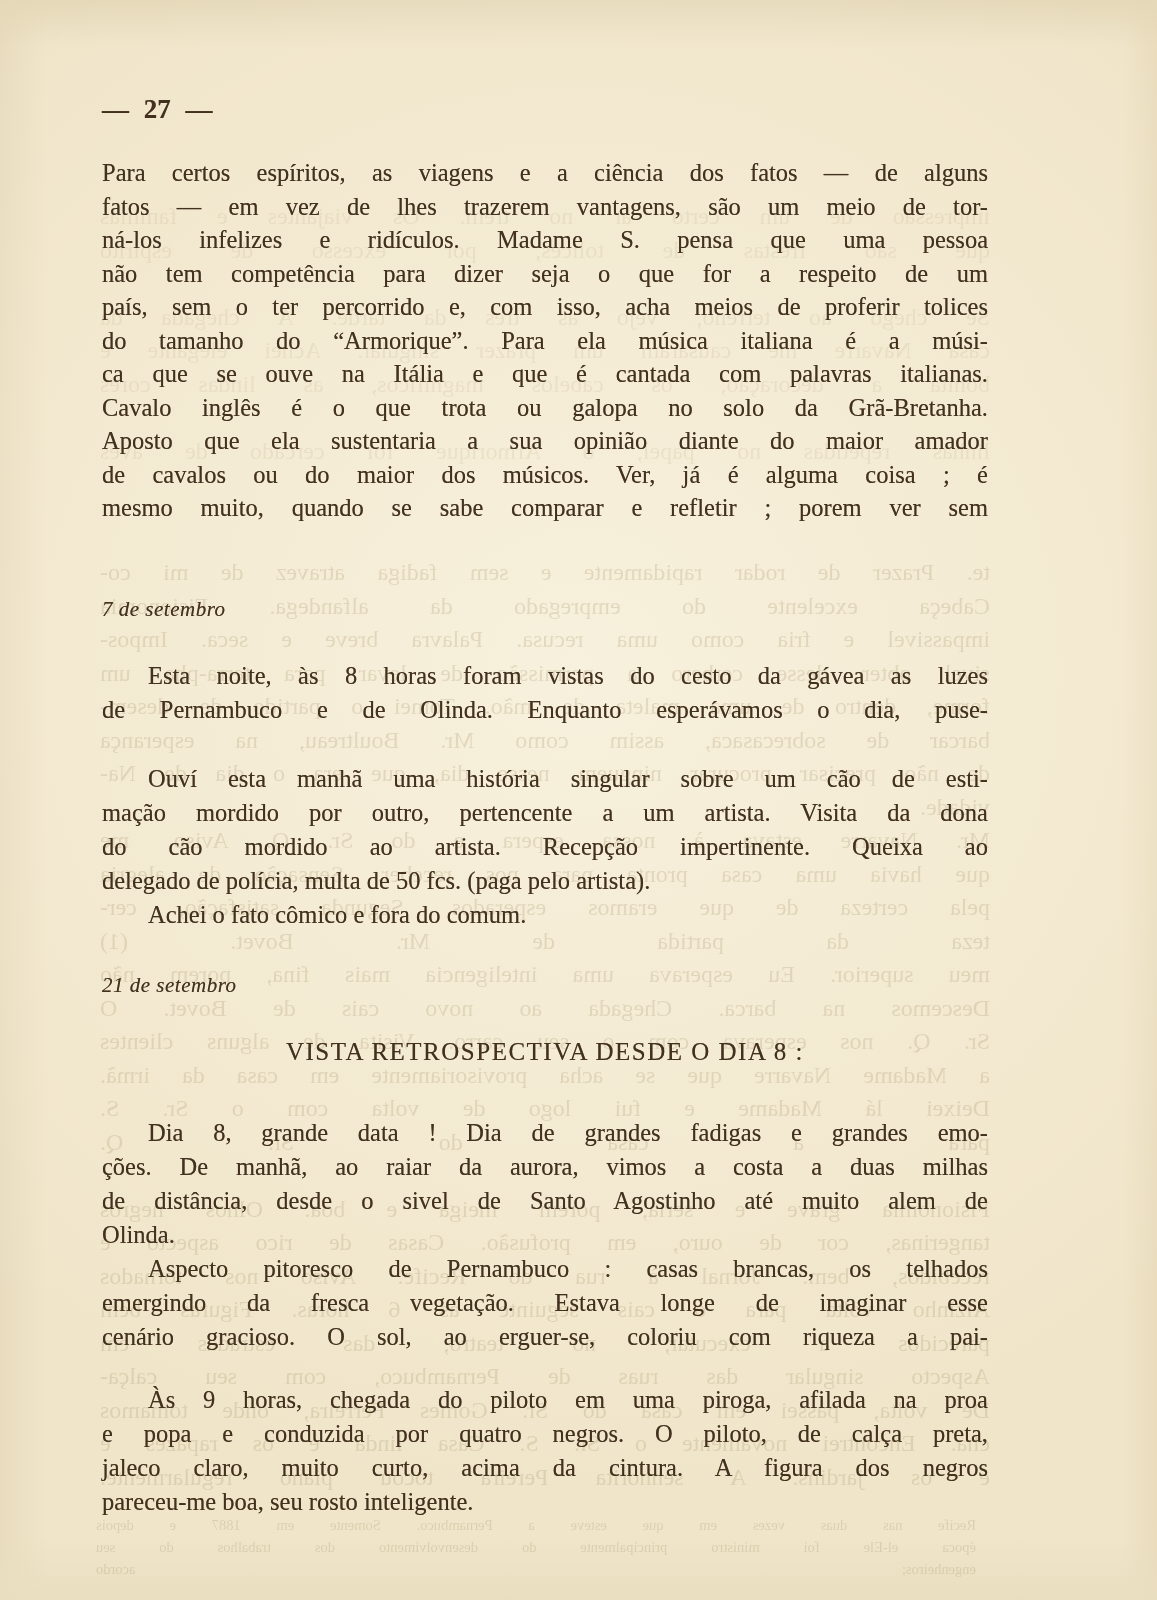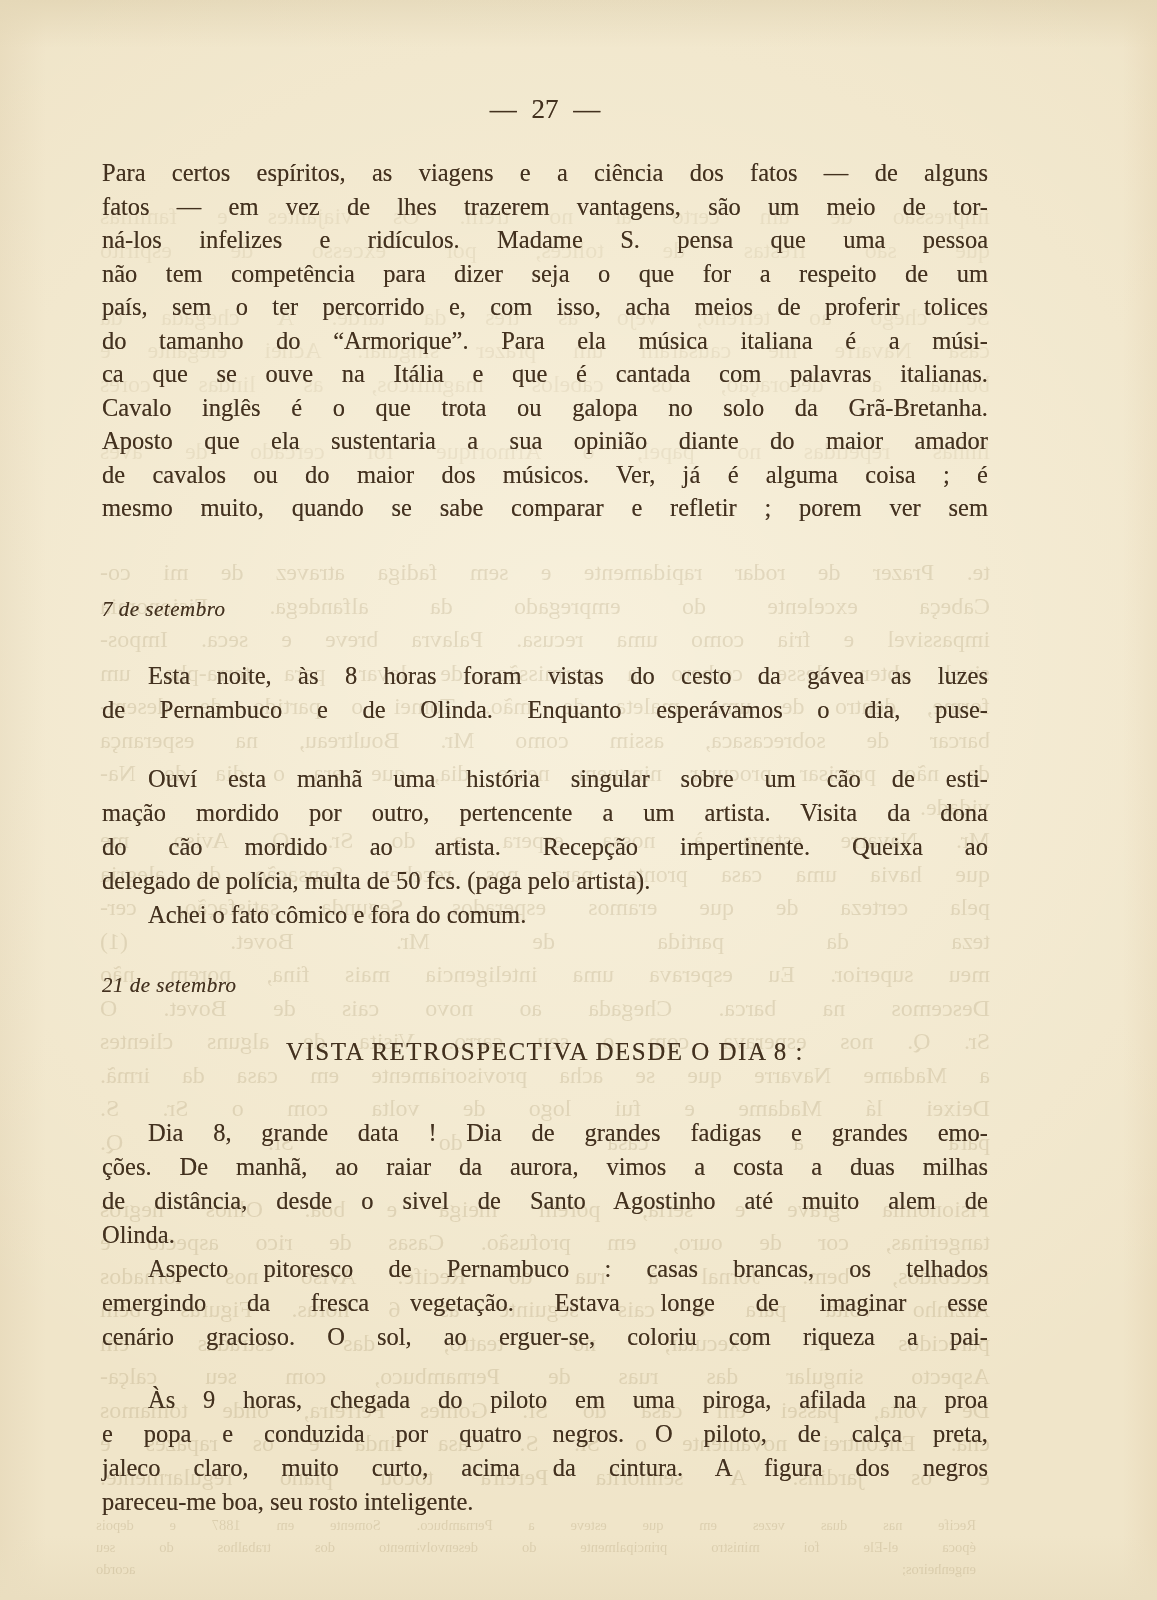--- a/index.html
+++ b/index.html
@@ -43,23 +43,23 @@
     font-style: italic;
     font-size: 21px;
     letter-spacing: 0.5px;
   }
   .heading {
     text-align: center;
     font-size: 25px;
     letter-spacing: 1.5px;
   }
   .pagenum {
-    text-align: center;
     font-size: 27px;
     word-spacing: 8px;
+    font-weight: bold;
   }
 
   #blk-pagenum { top: 94px;  }
   #blk-para1   { top: 156px; }
   #blk-date1   { top: 597px; }
   #blk-para2   { top: 659px; }
   #blk-para3   { top: 762px; }
   #blk-para4   { top: 898px; }
   #blk-date2   { top: 973px; }
   #blk-heading { top: 1038px;}

